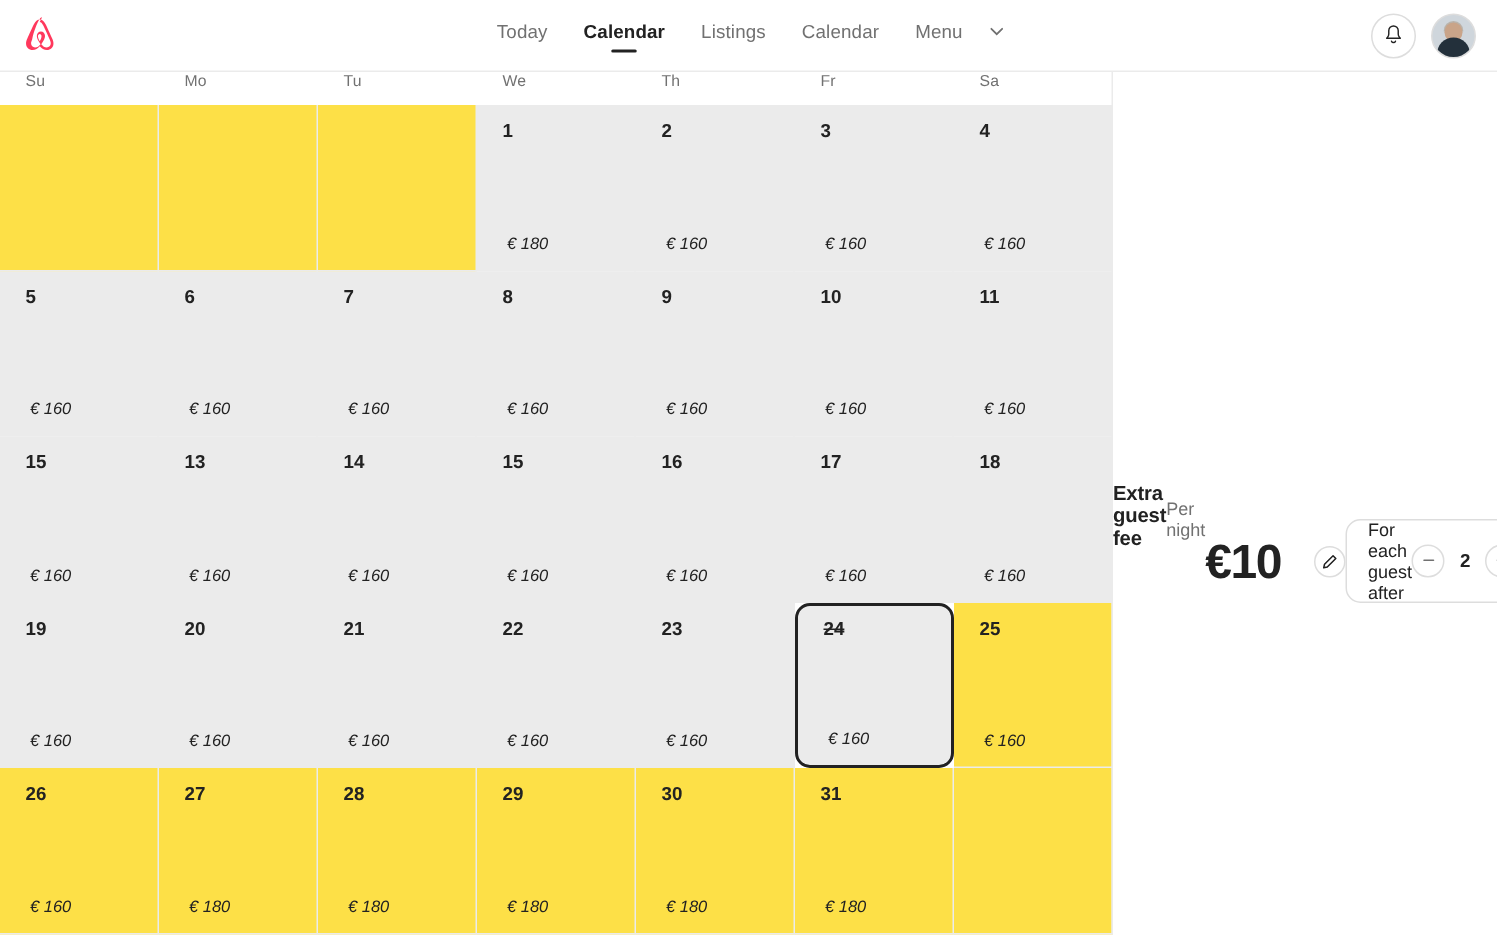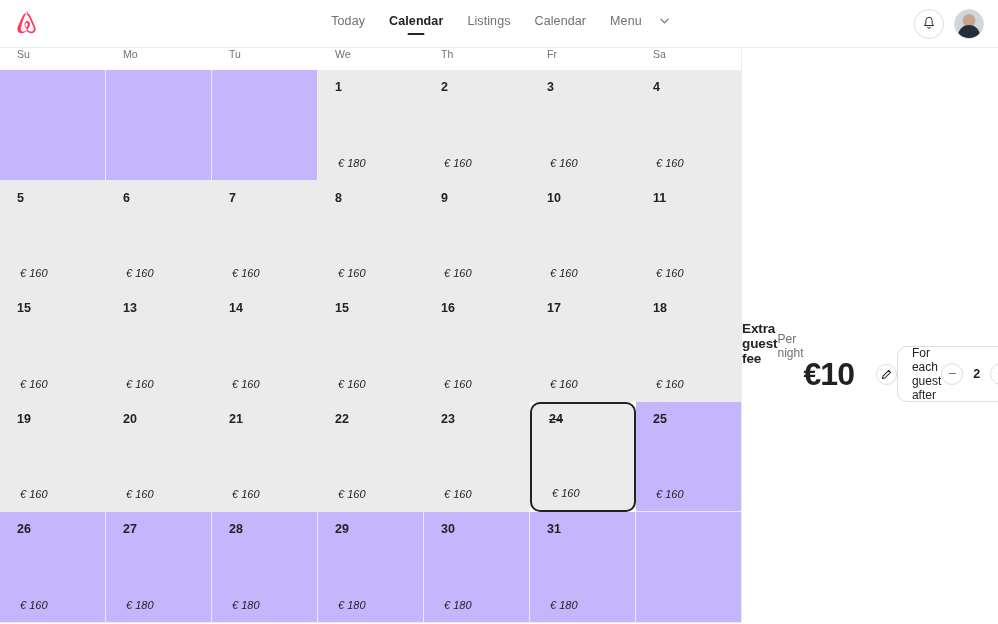--- a/index.html
+++ b/index.html
@@ -110,21 +110,21 @@
     flex: 1;
     display: grid;
     grid-template-columns: repeat(7, 1fr);
     grid-auto-rows: 1fr;
   }
   .cell {
     position: relative;
     border-right: 1px solid #ebebeb;
     border-bottom: 1px solid #ebebeb;
     padding: 10px 0 0 17px;
-    background: #c4b5fd;
+    background: #fde047;
     cursor: pointer;
   }
   .cell.blank { cursor: default; }
   .cell.past { background: #ebebeb; }
   .cell .daynum {
     font-size: 12.5px; font-weight: 700; color: #222; line-height: 14px;
   }
   .cell.past .daynum { color: #222; }
   .cell .price {
     position: absolute; left: 20px; bottom: 11px;

